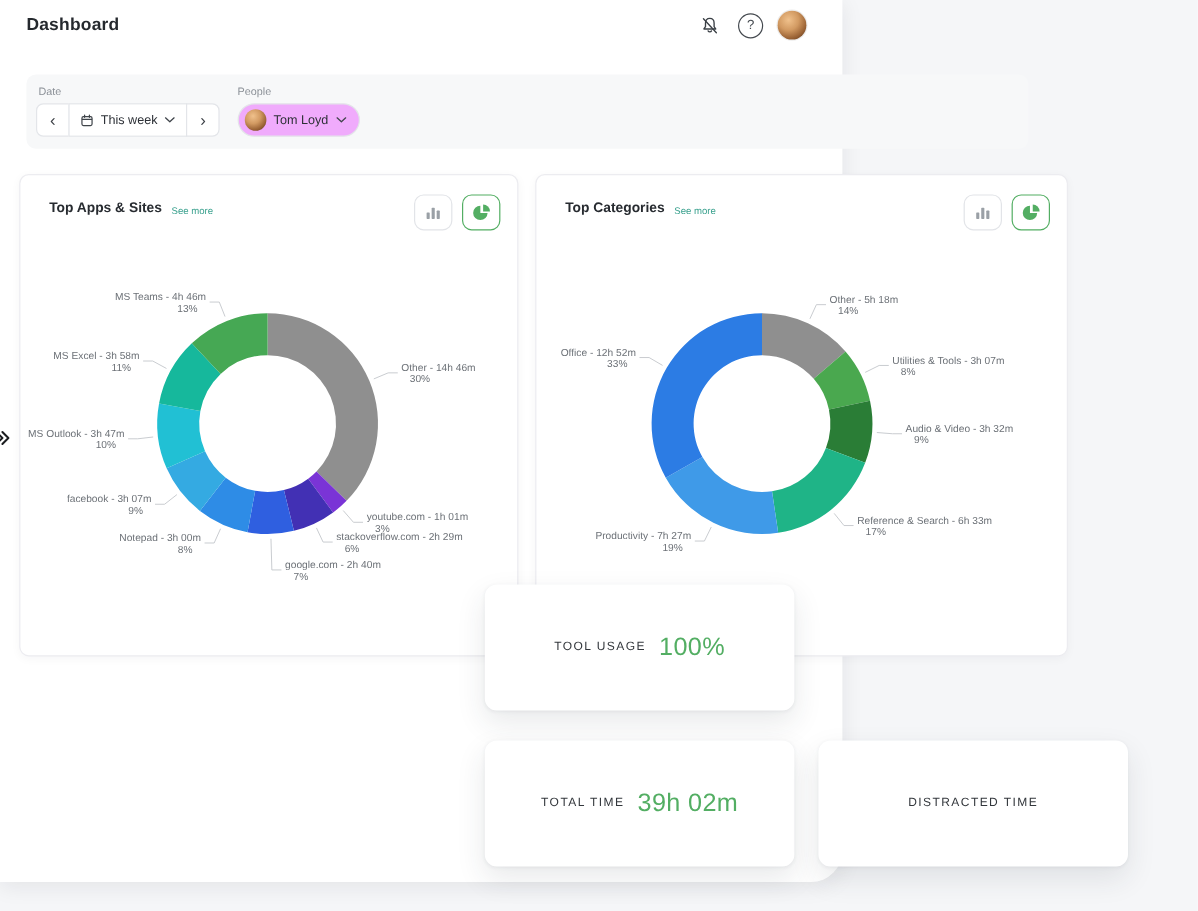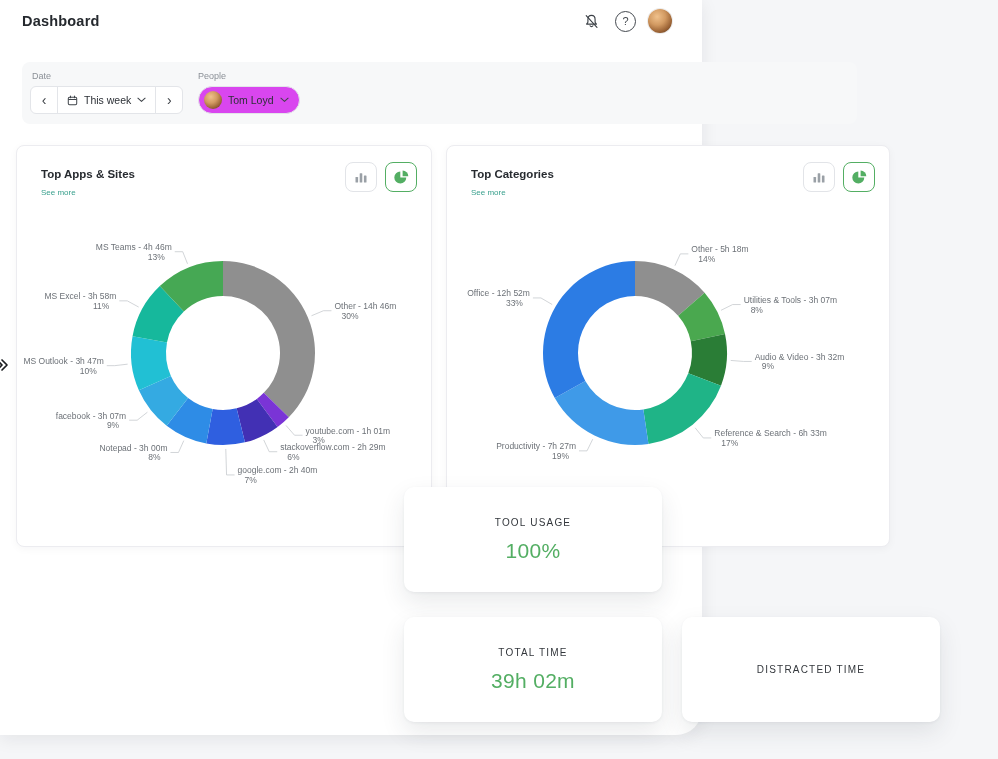--- a/index.html
+++ b/index.html
@@ -26,43 +26,43 @@
   .label-people{left:176px;top:9px;}
   .date-control{position:absolute;left:8px;top:24px;display:flex;height:28px;}
   .seg{background:#fff;border:1px solid #e3e5e9;display:flex;align-items:center;
     justify-content:center;cursor:pointer;box-sizing:border-box;height:28px;}
   .seg-prev{width:28px;border-radius:6px 0 0 6px;}
   .seg-main{padding:0 9px;gap:6px;margin-left:-1px;}
   .seg-next{width:28px;border-radius:0 6px 6px 0;margin-left:-1px;}
   .chev{font-size:14px;color:#3c4046;line-height:1;}
   .seg-text{font-size:10.5px;color:#2c3036;text-align:center;}
   .people-control{position:absolute;left:176px;top:24px;height:28px;display:flex;align-items:center;
-    gap:6px;background:#d946ef;border:1px solid #e3e5e9;border-radius:15px;padding:0 10px 0 5px;
+    gap:6px;background:#f0abfc;border:1px solid #e3e5e9;border-radius:15px;padding:0 10px 0 5px;
     cursor:pointer;box-sizing:border-box;}
   .avatar-sm{width:18px;height:18px;border-radius:50%;
     background:radial-gradient(circle at 38% 32%, #f0c18c 0%, #d29a62 38%, #9c6436 68%, #4a2c16 100%);}
 
   .card{position:absolute;background:#fff;border:1px solid #ececf0;border-radius:8px;
     box-shadow:0 2px 8px rgba(33,37,52,.04);}
   .card-apps{left:16px;top:145px;width:414px;height:400px;}
   .card-categories{left:446px;top:145px;width:411px;height:400px;padding-left:31px;}
-  .card-header{position:absolute;left:24px;top:22px;display:flex;align-items:flex-start;gap:8px;flex-direction:column;}
+  .card-header{position:absolute;left:24px;top:22px;display:flex;align-items:flex-end;gap:8px;}
   .card-title{font-size:11.5px;font-weight:700;color:#272b30;}
   .see-more{font-size:8px;color:var(--link-teal,#3aa18e);cursor:pointer;}
   .chart-toggle{position:absolute;top:16px;right:14px;display:flex;gap:8px;}
   .toggle-btn{width:32px;height:30px;border:1px solid #e2e4e8;border-radius:8px;background:#fff;
     display:flex;align-items:center;justify-content:center;color:#9aa0a6;cursor:pointer;box-sizing:border-box;}
   .toggle-btn.active{border-color:var(--accent-green,#53ae63);color:var(--accent-green,#53ae63);}
   .donut{position:absolute;left:0;top:46px;}
   .leader{fill:none;stroke:#c7cace;stroke-width:.8;}
   .slice-label{font-size:8.5px;fill:#6c7177;font-family:"Liberation Sans",sans-serif;}
 
   .stat-card{position:absolute;width:258px;height:105px;background:#fff;border-radius:10px;
     box-shadow:0 10px 24px rgba(40,48,60,.10),0 1px 3px rgba(40,48,60,.06);
-    display:flex;flex-direction:column;align-items:center;justify-content:center;gap:11px;z-index:5;}
+    display:flex;flex-direction:row;align-items:center;justify-content:center;gap:11px;z-index:5;}
   .stat-1{left:404px;top:487px;} .stat-2{left:682px;top:487px;}
   .stat-3{left:404px;top:617px;} .stat-4{left:682px;top:617px;}
   .stat-label{font-size:10px;letter-spacing:1.2px;color:#33373c;font-weight:500;}
   .stat-value{font-size:21px;color:var(--accent-green,#53ae63);font-weight:500;letter-spacing:.3px;}
 
   .edge-handle{position:absolute;left:-5px;top:356px;z-index:10;cursor:pointer;}
 </style>
 </head>
 <body>
 

